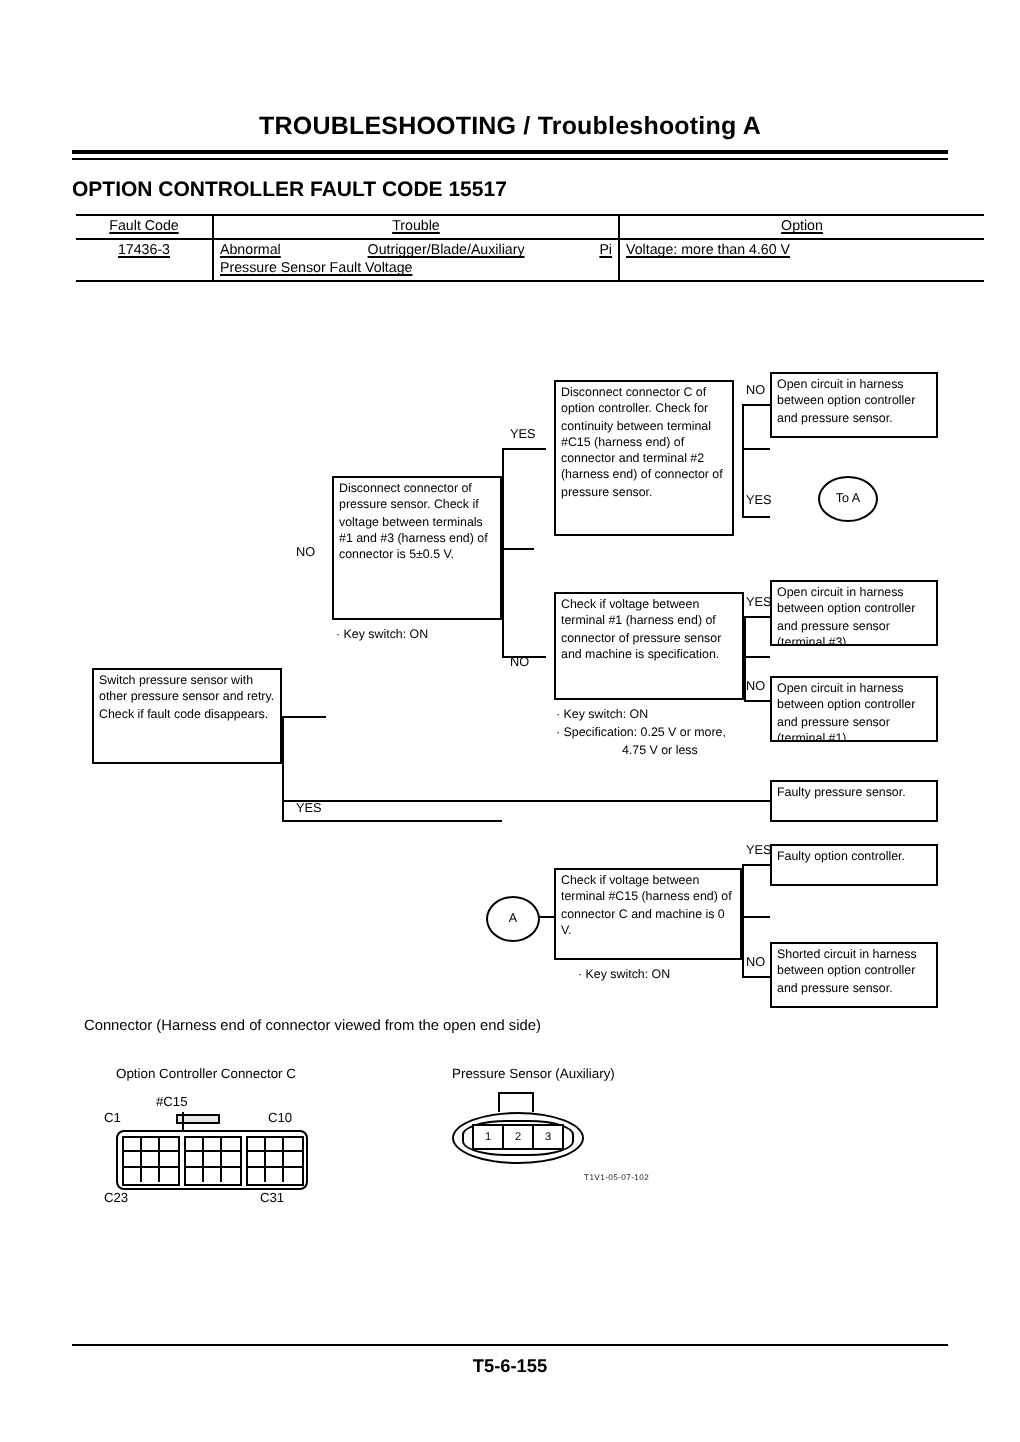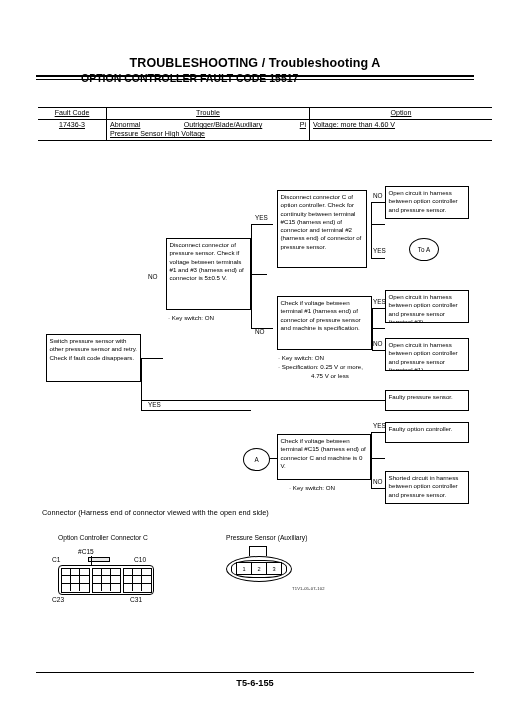--- a/index.html
+++ b/index.html
@@ -33,24 +33,23 @@
     top: 75px;
     width: 438px;
     border-top: 2px solid #000;
     border-bottom: 1px solid #000;
     height: 2px;
     box-sizing: content-box;
   }
   .section-title {
     position: absolute;
     left: 36px;
-    top: 72px;
+    top: 89px;
     font-size: 10.5px;
     font-weight: bold;
-    margin-left: 45px;
   }
 
   
   .fault-table {
     position: absolute;
     left: 38px;
     top: 107px;
     width: 434px;
     border-collapse: collapse;
     font-size: 7.1px;
@@ -305,21 +304,21 @@
   </thead>
   <tbody>
     <tr>
       <td class="col-code">17436-3</td>
       <td class="col-trouble">
         <div class="trouble-line">
           <span class="t-a">Abnormal</span>
           <span class="t-b">Outrigger/Blade/Auxiliary</span>
           <span class="t-c">Pi</span>
         </div>
-        <div>Pressure Sensor High Voltage</div>
+        <div>Pressure Sensor Fault Voltage</div>
       </td>
       <td class="col-cause">Voltage: more than 4.60 V</td>
     </tr>
   </tbody>
 </table>
 
 <div id="flow">
 
   <div class="fline h" style="left:141px; top:180px; width:22px;"></div>
 
@@ -386,21 +385,21 @@
   <div class="flabel" style="left:255px; top:37px;">YES</div>
   <div class="flabel" style="left:255px; top:151px;">NO</div>
   <div class="flabel" style="left:373px; top:15px;">NO</div>
   <div class="flabel" style="left:373px; top:70px;">YES</div>
   <div class="flabel" style="left:373px; top:121px;">YES</div>
   <div class="flabel" style="left:373px; top:163px;">NO</div>
   <div class="flabel" style="left:373px; top:245px;">YES</div>
   <div class="flabel" style="left:373px; top:301px;">NO</div>
 </div>
 
-<div class="conn-caption">Connector (Harness end of connector viewed with the open end side)</div>
+<div class="conn-caption">Connector (Harness end of connector viewed from the open end side)</div>
 
 <div class="conn-label" style="left:58px; top:534px;">Option Controller Connector C</div>
 <div class="pin-label" style="left:78px; top:548px;">#C15</div>
 <div class="c15-marker"></div>
 <div class="c15-arrow"></div>
 
 <div class="pin-label" style="left:52px; top:556px;">C1</div>
 <div class="pin-label" style="left:134px; top:556px;">C10</div>
 <div class="pin-label" style="left:52px; top:596px;">C23</div>
 <div class="pin-label" style="left:130px; top:596px;">C31</div>

